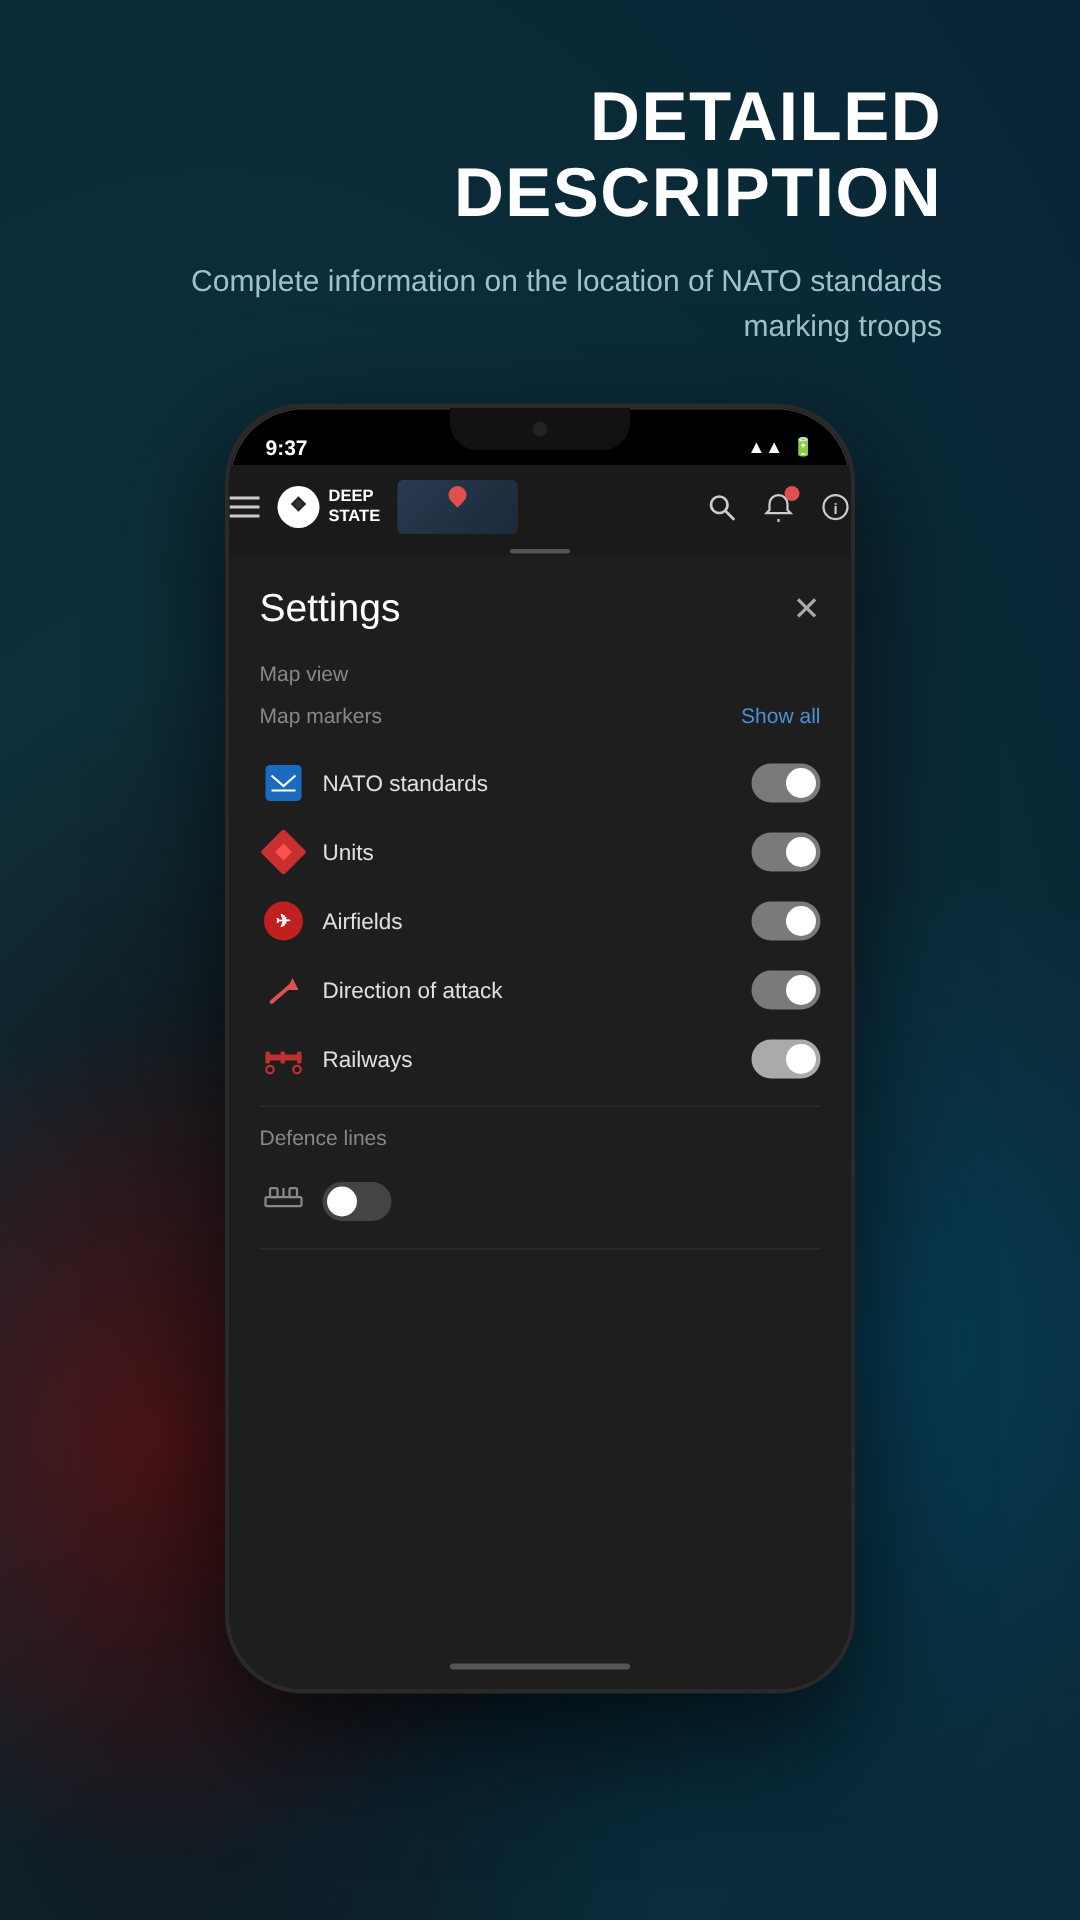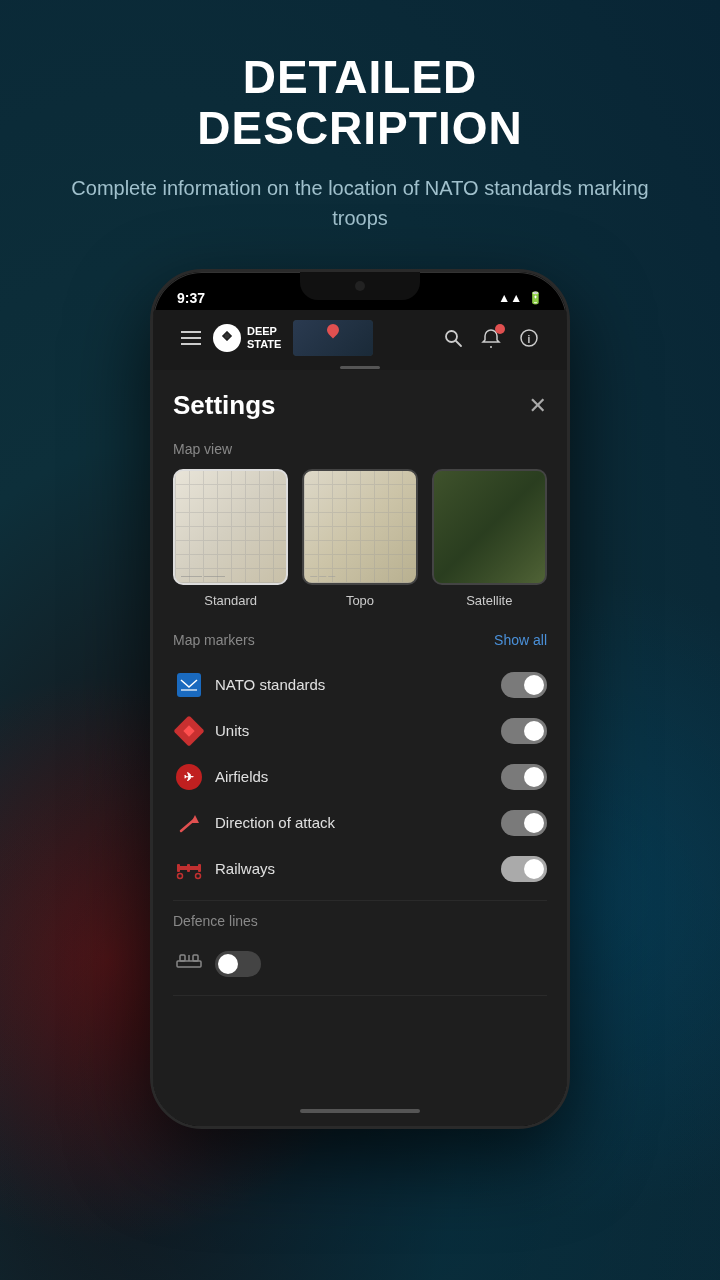--- a/index.html
+++ b/index.html
@@ -34,22 +34,22 @@
       display: flex;
       flex-direction: column;
       align-items: center;
       width: 100%;
       height: 100%;
     }
 
     
     .header-section {
       margin-top: 52px;
-      text-align: center;
-      padding: 0 60px;
+      text-align: right;
+      padding: 0 92px;
     }
     .main-title {
       font-size: 46px;
       font-weight: 900;
       color: #ffffff;
       letter-spacing: 1px;
       line-height: 1.1;
       text-transform: uppercase;
     }
     .subtitle {
@@ -117,21 +117,21 @@
       width: 10px;
       height: 10px;
       background: #222;
       border-radius: 50%;
       margin: 9px auto 0;
     }
 
     
     .app-bar {
       background: #1a1a1a;
-      padding: 8px 28px;
+      padding: 8px 0;
       display: flex;
       align-items: center;
       justify-content: space-between;
       height: 56px;
     }
     .app-bar-left {
       display: flex;
       align-items: center;
       gap: 12px;
     }
@@ -226,21 +226,21 @@
     .settings-panel::-webkit-scrollbar { display: none; }
 
     .settings-header {
       display: flex;
       justify-content: space-between;
       align-items: center;
       margin-bottom: 20px;
     }
     .settings-title {
       font-size: 26px;
-      font-weight: 700;
+      font-weight: 400;
       color: #fff;
     }
     .close-btn {
       font-size: 22px;
       color: #aaa;
       cursor: pointer;
     }
 
     
     .section-label {
@@ -499,42 +499,20 @@
         </div>
 
         <div class="settings-panel">
 
           <div class="settings-header">
             <span class="settings-title">Settings</span>
             <span class="close-btn">✕</span>
           </div>
 
           <div class="section-label">Map view</div>
-          <div class="map-view-row">
-            <div class="map-thumb">
-              <div class="thumb-img thumb-standard selected">
-                <div class="thumb-grid"></div>
-                <div style="position:absolute;bottom:4px;left:6px;font-size:7px;color:#888;">——— ———</div>
-              </div>
-              <span class="thumb-label">Standard</span>
-            </div>
-            <div class="map-thumb">
-              <div class="thumb-img thumb-topo">
-                <div class="thumb-grid"></div>
-                <div style="position:absolute;bottom:4px;left:6px;font-size:7px;color:#999;">— — —</div>
-              </div>
-              <span class="thumb-label">Topo</span>
-            </div>
-            <div class="map-thumb">
-              <div class="thumb-img thumb-satellite">
-                <div style="position:absolute;inset:0;background:linear-gradient(135deg,rgba(60,80,40,0.8),rgba(40,60,30,0.9),rgba(80,100,50,0.7));"></div>
-              </div>
-              <span class="thumb-label">Satellite</span>
-            </div>
-          </div>
 
           <div class="markers-header">
             <span class="section-label" style="margin:0">Map markers</span>
             <span class="hide-all-btn">Show all</span>
           </div>
 
           <div class="toggle-row">
             <div class="row-icon">
               <div class="nato-icon">
                 <svg width="18" height="14" viewBox="0 0 18 14">

